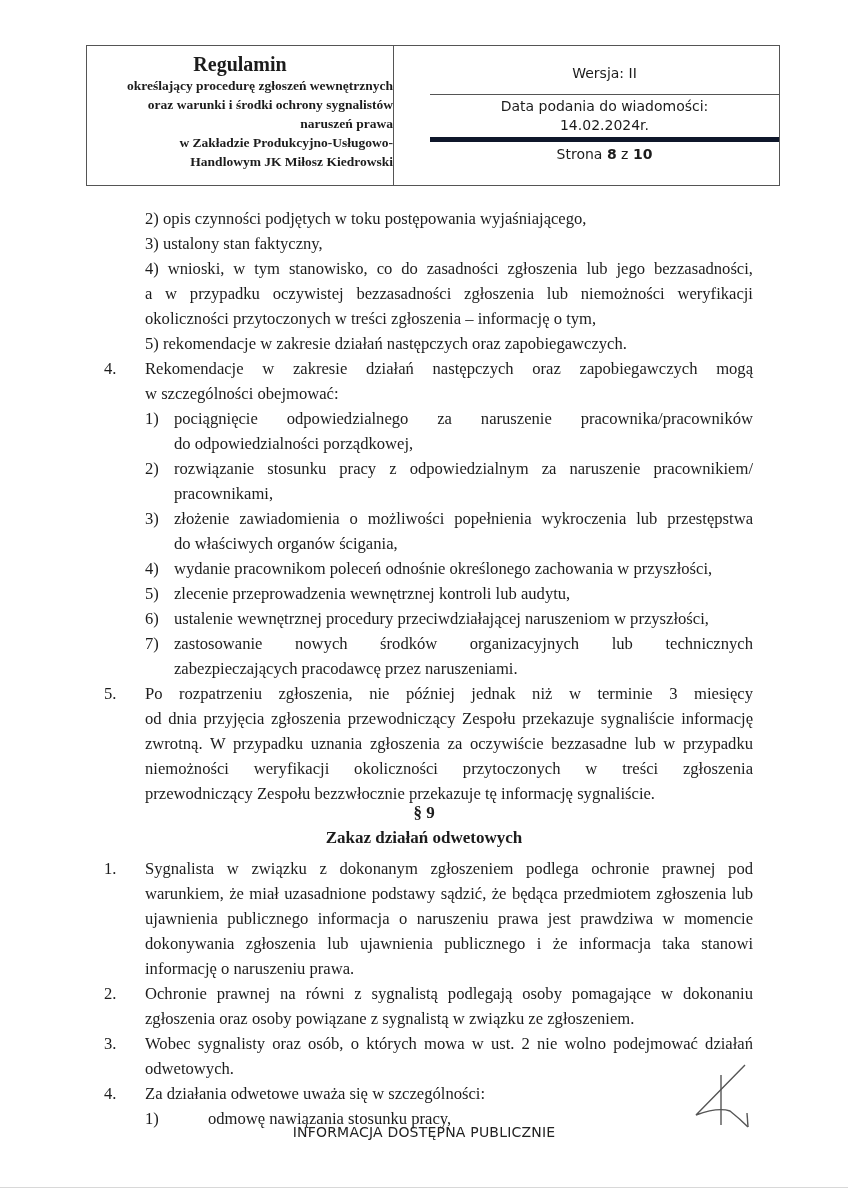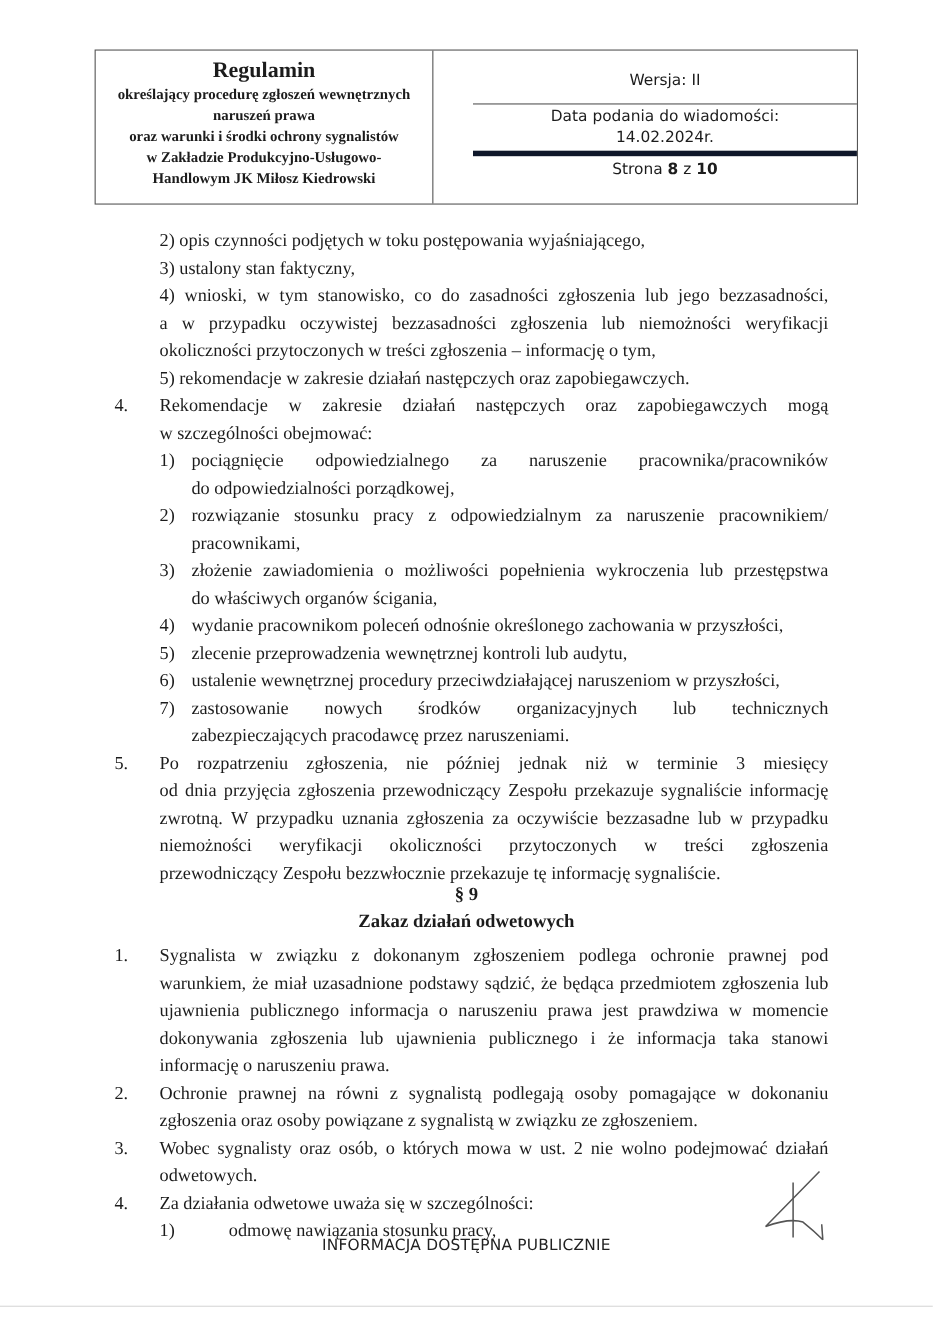--- a/index.html
+++ b/index.html
@@ -15,21 +15,21 @@
   }
   .hdr-logo {
     width: 163px; border-right: 1px solid #555; box-sizing: border-box;
     display: flex; align-items: center; justify-content: center;
   }
   .hdr-title {
     width: 307px; border-right: 1px solid #555; box-sizing: border-box;
     text-align: center; font-weight: bold; padding-top: 6px;
   }
   .hdr-title .t-main { font-size: 20px; line-height: 24px; }
-  .hdr-title .t-sub { font-size: 13.5px; line-height: 19px; }
+  .hdr-title .t-sub { font-size: 13.5px; line-height: 19px; text-align: right; }
   .hdr-meta { flex: 1; display: flex; flex-direction: column;
     font-family: "DejaVu Sans", "Liberation Sans", sans-serif; font-size: 14px; text-align: center; margin-left: 36px; }
   .meta-cell { box-sizing: border-box; display: flex; flex-direction: column; justify-content: center; }
   .meta-version { height: 49px; border-bottom: 1px solid #555; padding-top: 6px; }
   .meta-date { height: 47px; border-bottom: 5px solid #0f172a; line-height: 19px; }
   .meta-page { flex: 1; justify-content: flex-start; padding-top: 4px; }
   .meta-page b { font-weight: bold; }
 
   .body-text { position: absolute; left: 0; top: 0; width: 848px; font-size: 16.6px; }
   .line { position: absolute; white-space: nowrap; line-height: 20px; }
@@ -41,22 +41,22 @@
   .bottom-rule { position: absolute; left: 0; top: 1187px; width: 848px; height: 1px; background: #d8d8d8; }
   .signature { position: absolute; left: 690px; top: 1063px; }
 </style>
 </head>
 <body>
 
 <div class="header-table">
   <div class="hdr-title">
     <div class="t-main">Regulamin</div>
     <div class="t-sub">określający procedurę zgłoszeń wewnętrznych</div>
+    <div class="t-sub">oraz warunki i środki ochrony sygnalistów</div>
     <div class="t-sub">naruszeń prawa</div>
-    <div class="t-sub">oraz warunki i środki ochrony sygnalistów</div>
     <div class="t-sub">w Zakładzie Produkcyjno-Usługowo-</div>
     <div class="t-sub">Handlowym JK Miłosz Kiedrowski</div>
   </div>
   <div class="hdr-meta">
     <div class="meta-cell meta-version">
       <span>Wersja: II</span>
     </div>
     <div class="meta-cell meta-date">
       <span>Data podania do wiadomości:</span>
       <span>14.02.2024r.</span>

